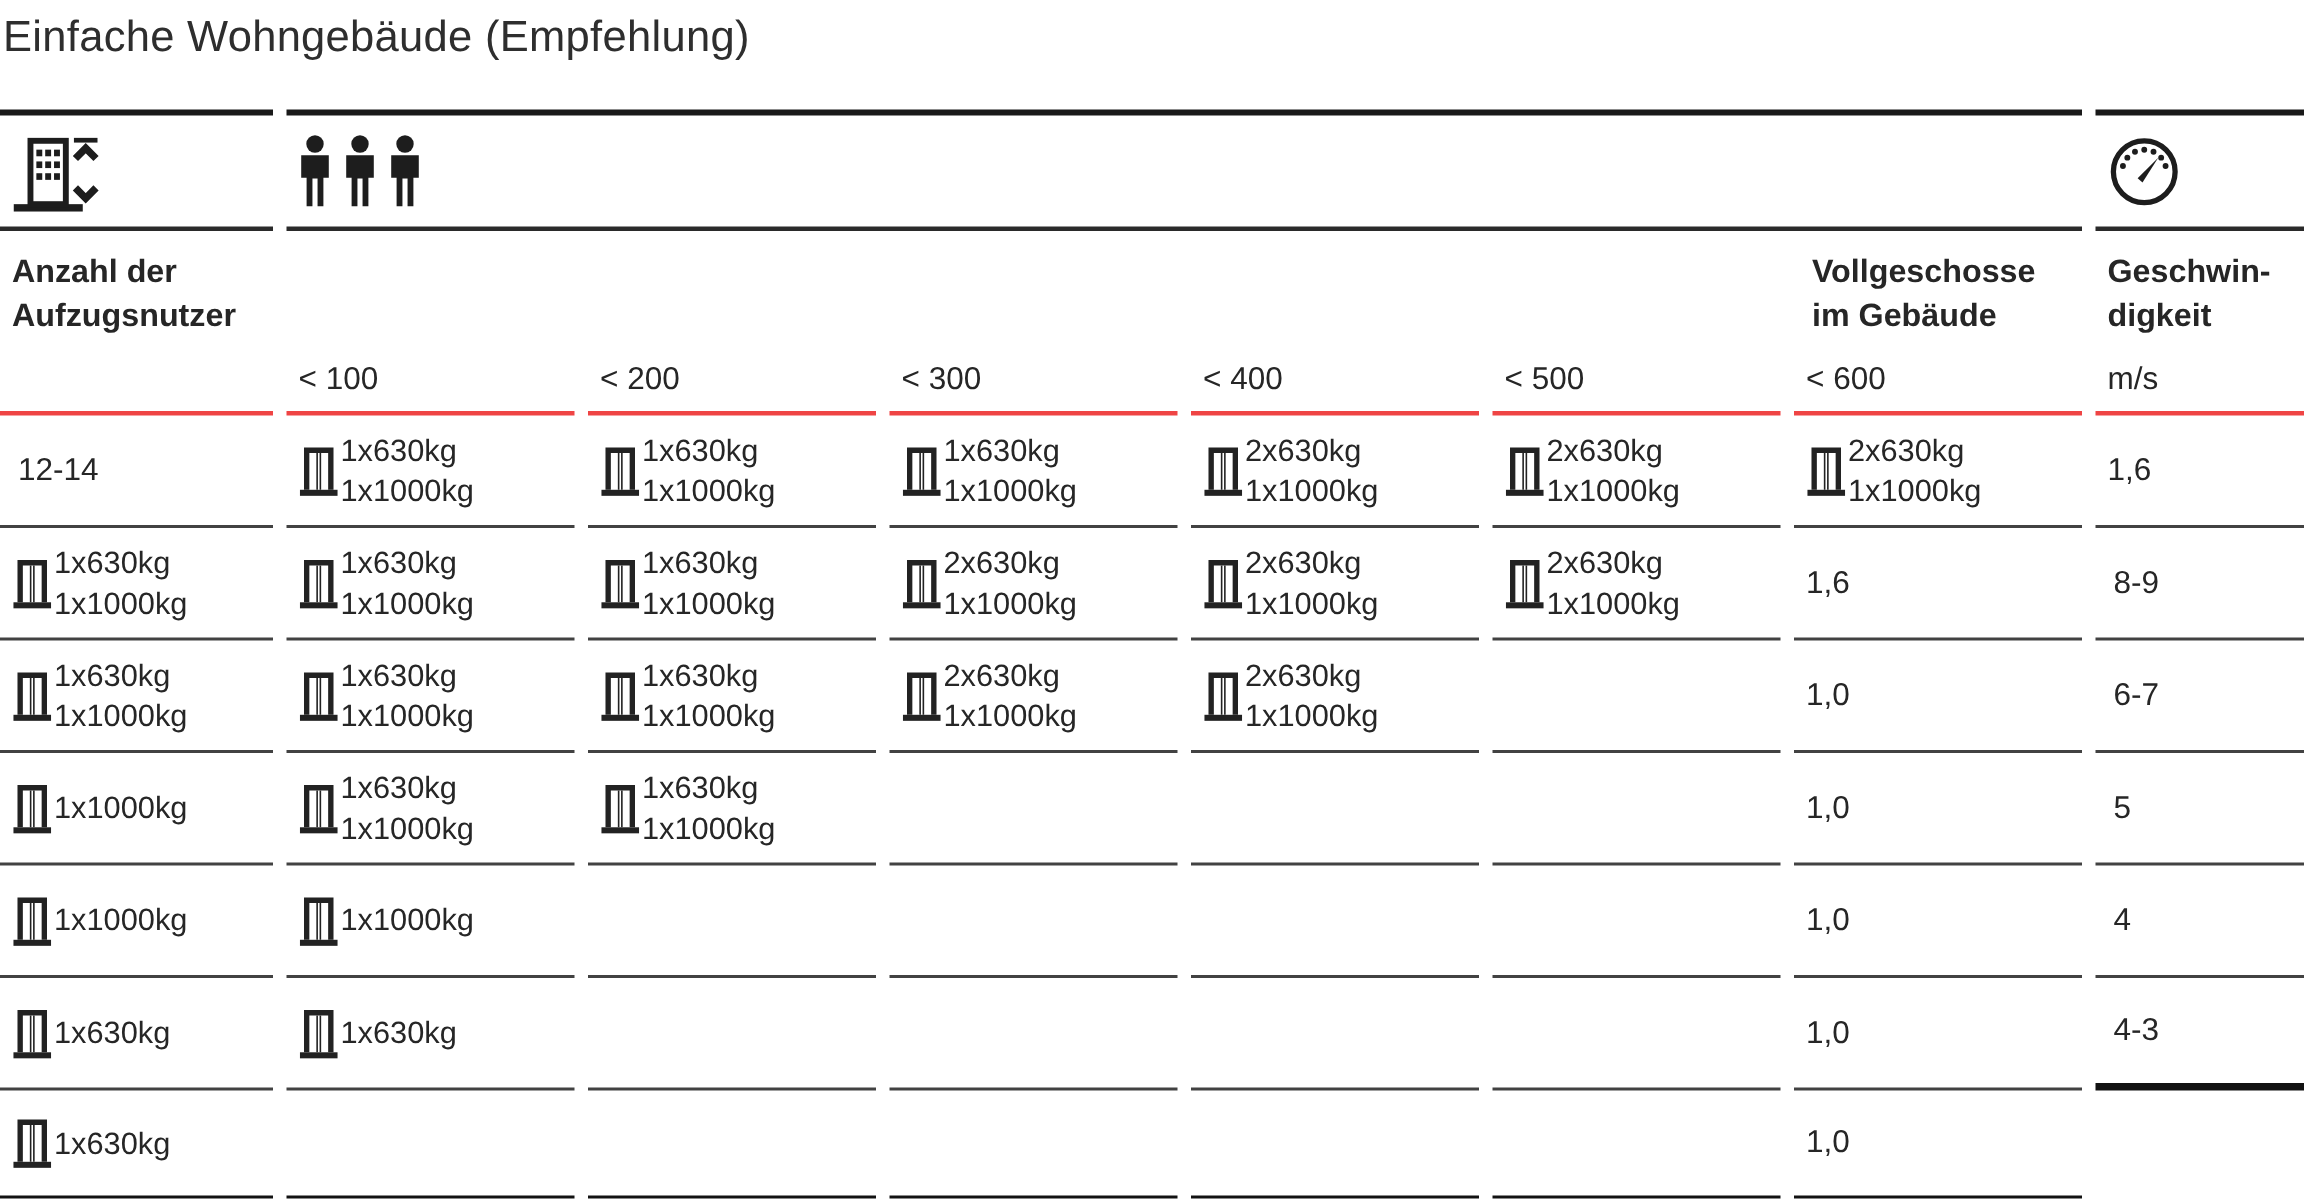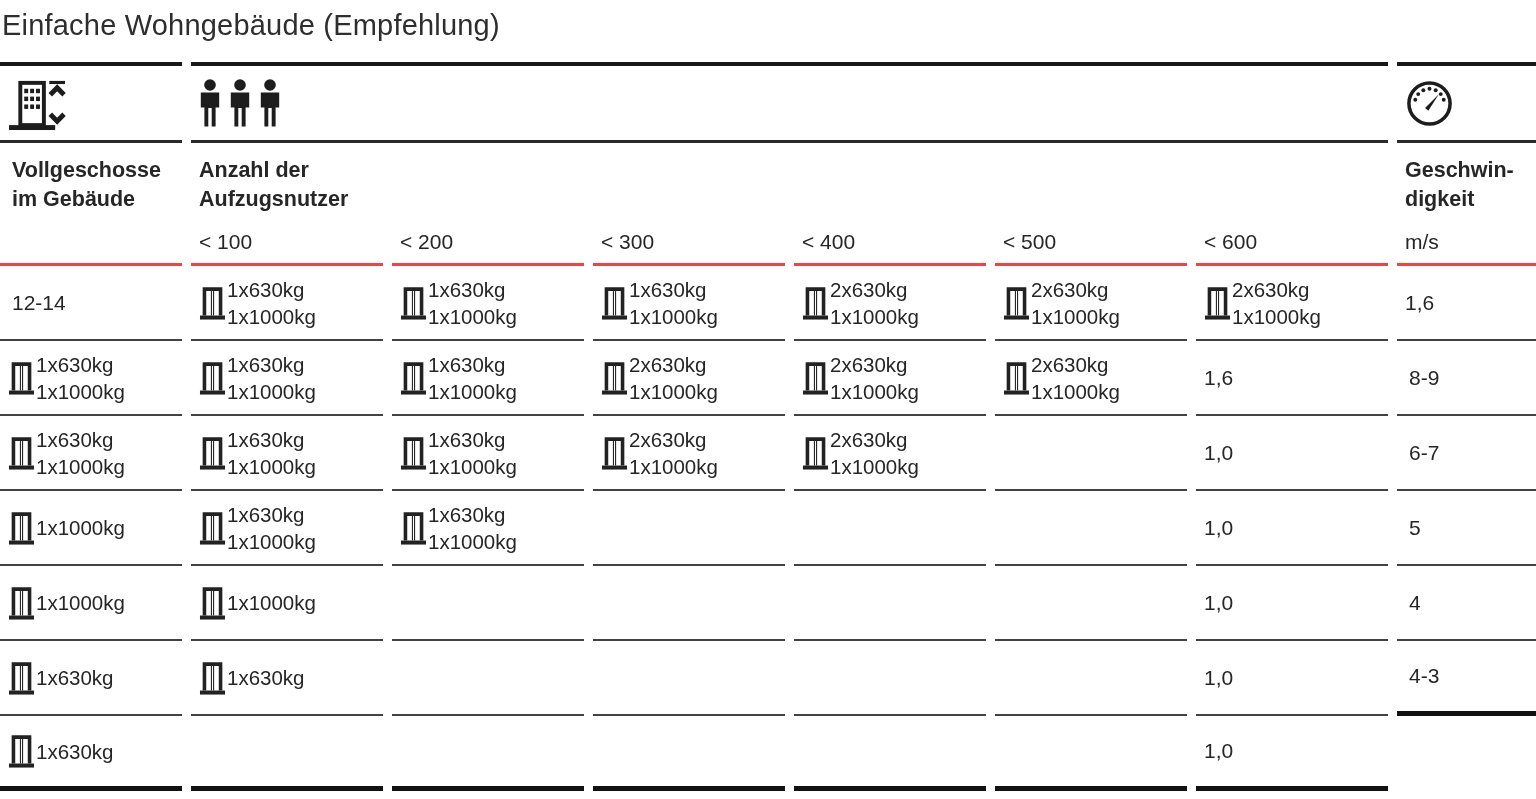--- a/index.html
+++ b/index.html
@@ -7,21 +7,21 @@
   body {
     width: 1536px; height: 799px;
     background: #ffffff;
     color: #262626;
     font-family: "Liberation Sans", "DejaVu Sans", sans-serif;
     overflow: hidden;
   }
   .title {
     margin: 0;
     padding: 9px 0 0 2px;
-    height: 62px;
+    height: 73px;
     font-size: 29px;
     font-weight: 400;
     letter-spacing: 0.2px;
     color: #2e2e2e;
   }
   .grid {
     display: grid;
     grid-template-columns: 182px repeat(6, 192px) 140px;
     grid-template-rows: 81px 85px 38px;
     grid-auto-rows: 75px;
@@ -113,27 +113,27 @@
         <circle cx="18.7" cy="11.4" r="2"></circle>
         <circle cx="25" cy="10" r="2"></circle>
         <circle cx="31.3" cy="11.4" r="2"></circle>
         <circle cx="36.5" cy="15.4" r="2"></circle>
         <circle cx="39.5" cy="21.1" r="2"></circle>
       </g>
       <polygon points="34.5,15.5 20.5,29.5 23.8,32.3" fill="#1d1d1d"></polygon>
     </svg>
   </div>
 
+  <div class="cell r-labels c-span6 pad-col">
+    <div>Anzahl der</div>
+    <div>Aufzugsnutzer</div>
+  </div>
   <div class="cell r-labels pad-main">
     <div>Vollgeschosse</div>
     <div>im Gebäude</div>
-  </div>
-  <div class="cell r-labels c-span6 pad-col">
-    <div>Anzahl der</div>
-    <div>Aufzugsnutzer</div>
   </div>
   <div class="cell r-labels pad-col">
     <div>Geschwin-</div>
     <div>digkeit</div>
   </div>
 
   <div class="cell r-ranges pad-main"></div>
   <div class="cell r-ranges pad-col">&lt; 100</div>
   <div class="cell r-ranges pad-col">&lt; 200</div>
   <div class="cell r-ranges pad-col">&lt; 300</div>

